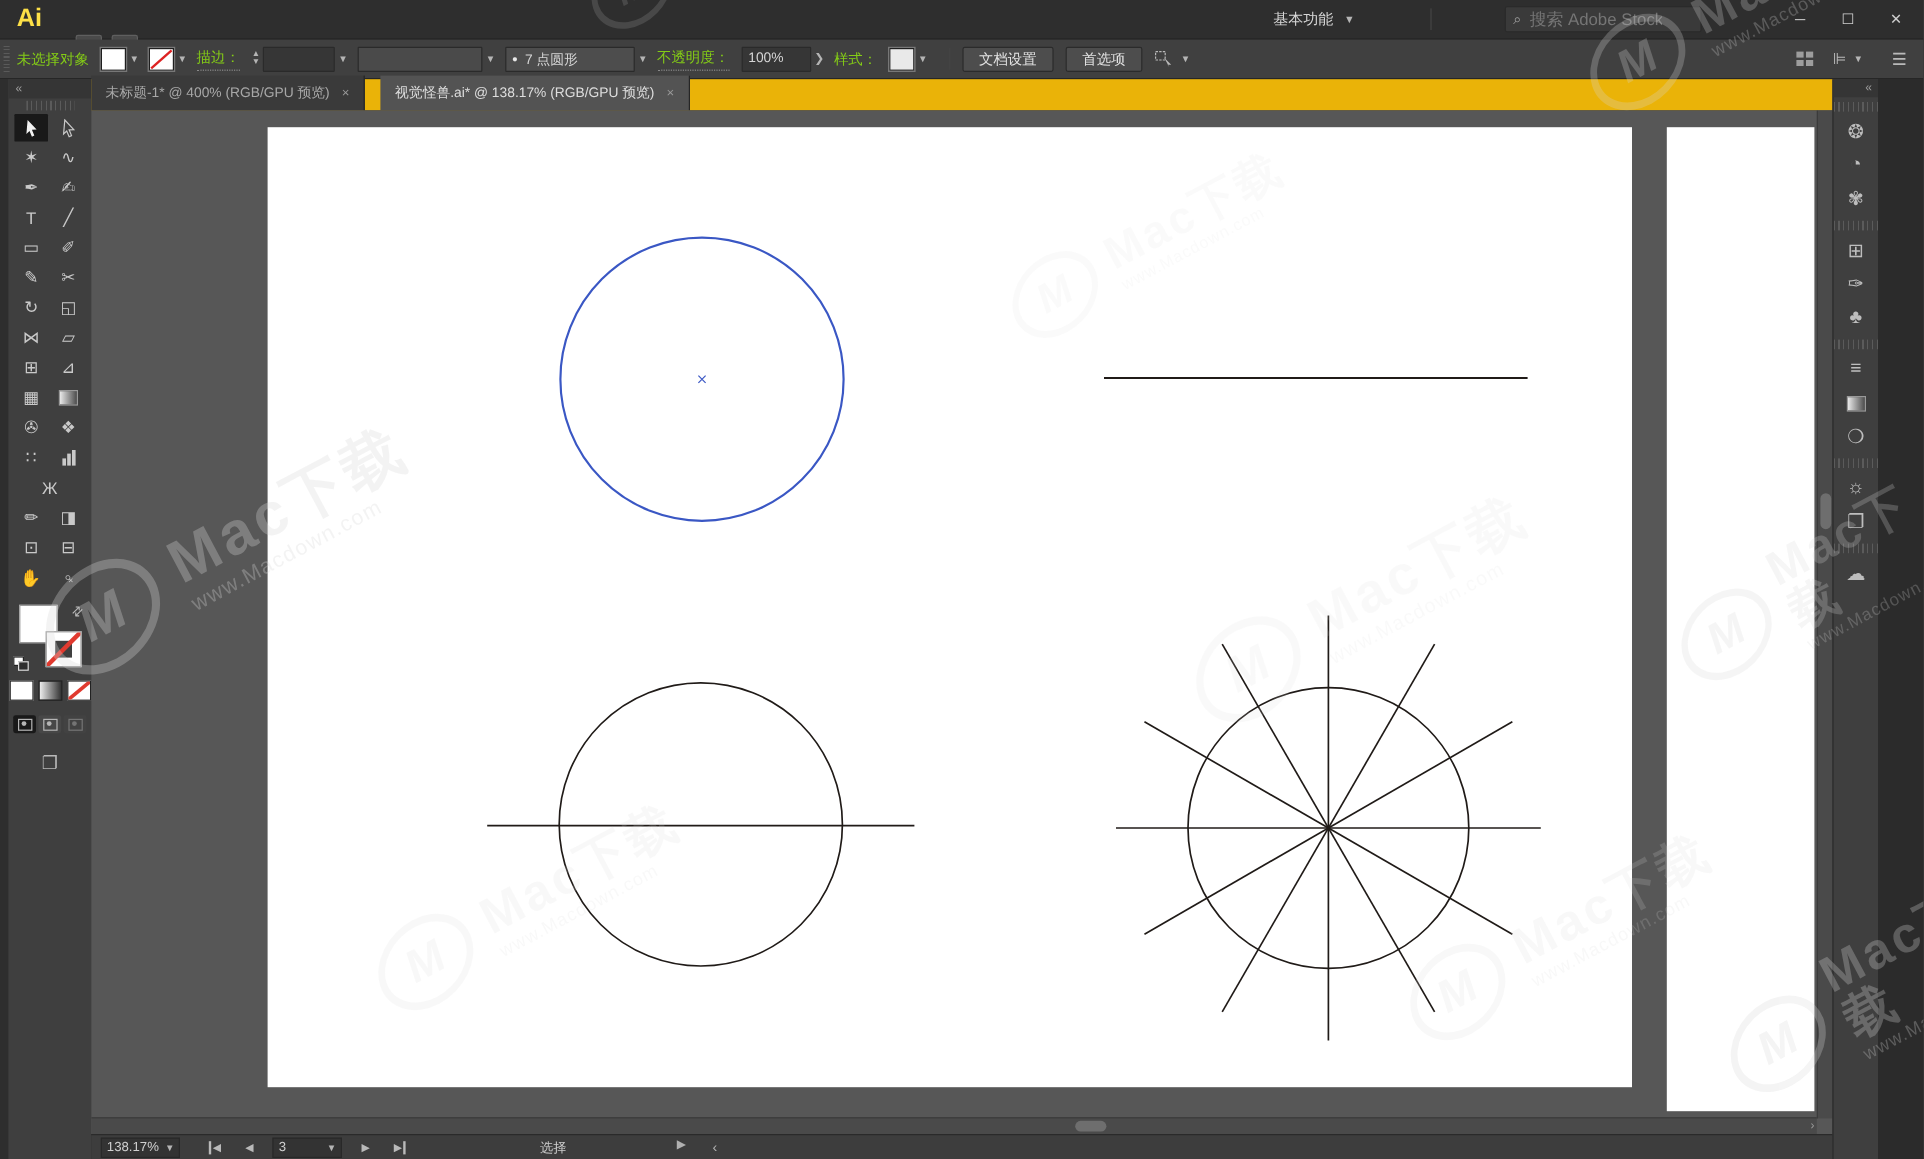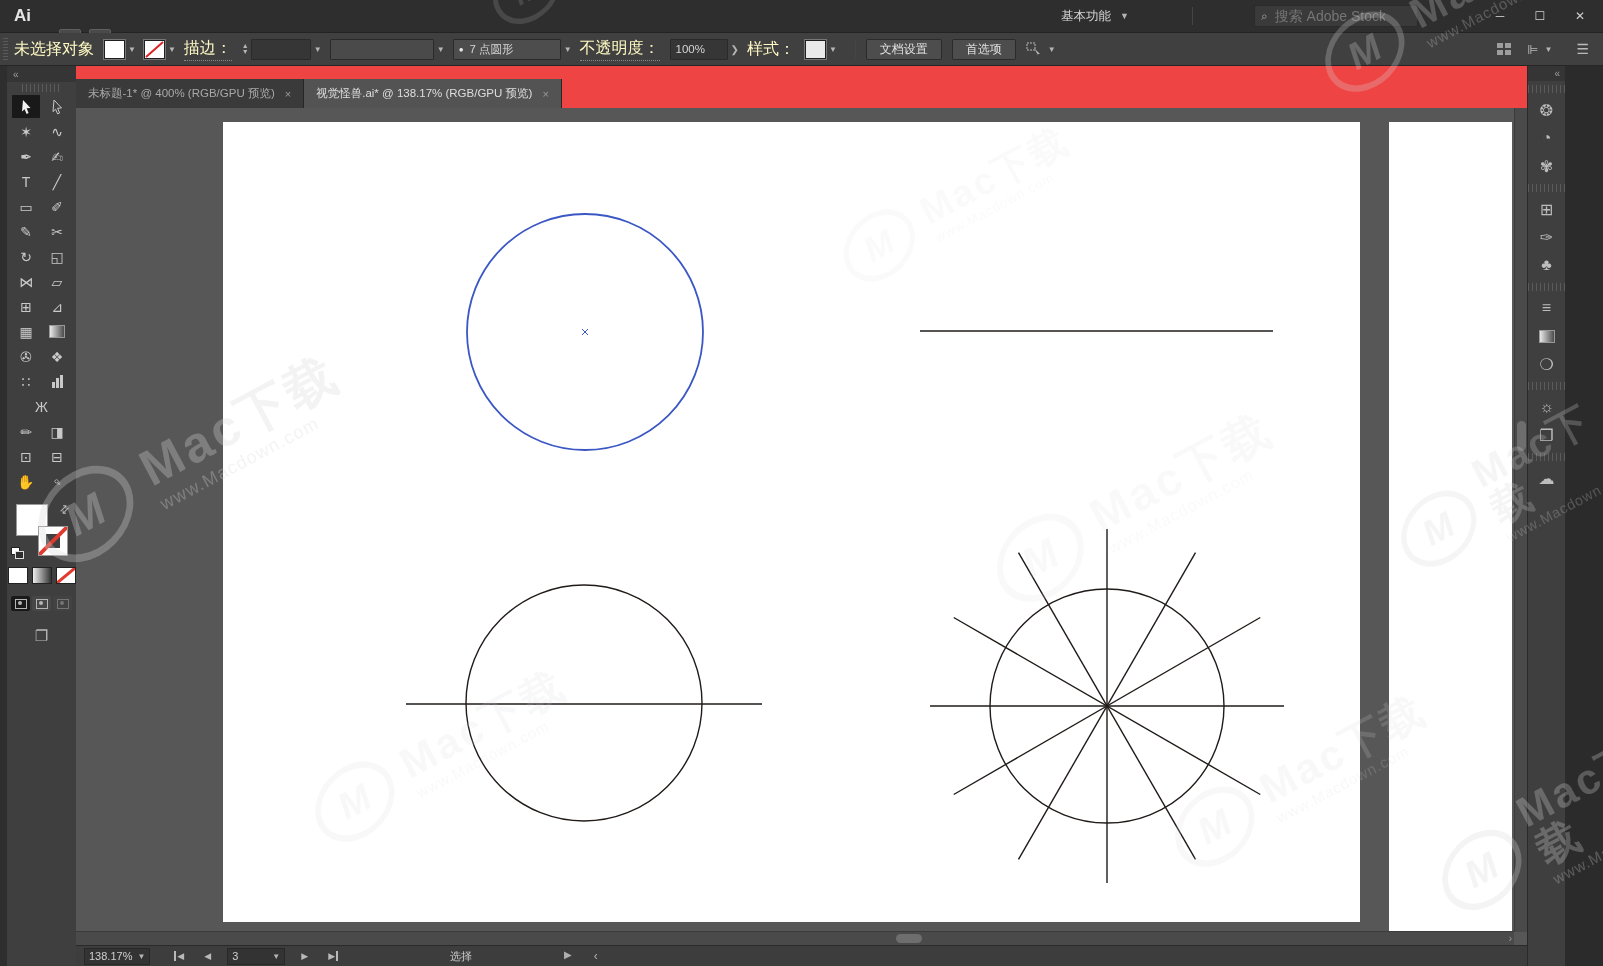--- a/index.html
+++ b/index.html
@@ -2,21 +2,21 @@
 <html><head>
 <meta charset="utf-8">
 <style>
   html,body{margin:0;padding:0;background:#1e1e1e;}
   .app{position:relative;width:1603px;height:966px;overflow:hidden;background:#2e2e2e;
        font-family:"Liberation Sans","DejaVu Sans",sans-serif;color:#d0d0d0;font-size:12px;
        -webkit-user-select:none;user-select:none;}
   
   .menubar{position:absolute;left:0;top:0;width:100%;height:33px;background:#2e2e2e;
            display:flex;align-items:center;border-bottom:1px solid #232323;box-sizing:border-box;}
-  .ai-logo{color:#e5e5e5;font-weight:bold;font-size:17px;margin:0 14px 0 14px;letter-spacing:0;}
+  .ai-logo{color:#fde047;font-weight:bold;font-size:21px;margin:0 14px 0 14px;letter-spacing:0;}
   .menus{display:flex;align-items:center;gap:2px;}
   .menu-item{padding:0 13px;line-height:32px;color:#d6d6d6;font-size:12.5px;cursor:default;}
   .mb-badges{display:flex;align-items:flex-end;gap:8px;margin-left:14px;margin-top:46px;}
   .badge{width:20px;height:18px;background:#4a4a4a;border:1px solid #5f5f5f;color:#e8e8e8;
          font-size:10px;display:flex;align-items:center;justify-content:center;border-radius:2px;}
   .arrange-ic{width:17px;height:13px;border:1px solid #bdbdbd;display:flex;}
   .arrange-ic i{display:block;background:#bdbdbd;}
   .arrange-ic .a1{width:7px;height:7px;margin:1px;}
   .arrange-ic .a2{width:4px;height:11px;margin:1px 1px 1px 0;}
   .chev{color:#b5b5b5;font-size:9px;margin-left:2px;}
@@ -29,21 +29,21 @@
   .searchbox input{background:transparent;border:0;outline:0;color:#9a9a9a;font-size:14px;width:110px;
                    font-family:"Liberation Sans",sans-serif;}
   .search-ic{color:#9f9f9f;font-size:12px;}
   .winctl{display:flex;align-items:center;}
   .winbtn{width:34px;height:26px;display:flex;align-items:center;justify-content:center;color:#cfcfcf;
           font-size:12px;margin-right:6px;}
   
   .controlbar{position:absolute;left:0;top:33px;width:100%;height:33px;background:#404040;
               border-bottom:1px solid #262626;display:flex;align-items:center;box-sizing:border-box;}
   .grip-v{width:5px;height:22px;margin:0 6px 0 3px;background:repeating-linear-gradient(#5a5a5a 0 1px,transparent 1px 3px);}
-  .cb-label{color:#fef9c3;font-size:16px;margin-right:10px;white-space:nowrap;text-align:right;}
+  .cb-label{color:#84cc16;font-size:12px;margin-right:10px;white-space:nowrap;text-align:right;}
   .cb-label.dotted{border-bottom:1px dotted #8a8a8a;padding-bottom:1px;}
   .swatch{width:19px;height:17px;background:#fff;border:1px solid #1f1f1f;outline:1px solid #777;position:relative;}
   .swatch svg{position:absolute;inset:0;}
   .dd{color:#b5b5b5;font-size:8px;margin:0 8px 0 3px;}
   .stepper{display:flex;flex-direction:column;color:#b5b5b5;font-size:7px;line-height:6px;margin-right:2px;}
   .field{height:19px;background:#363636;border:1px solid #2a2a2a;border-radius:1px;display:flex;
          align-items:center;padding:0 5px;color:#d5d5d5;font-size:11.5px;}
   .field.dis{background:#4a4a4a;color:#8a8a8a;}
   .cb-btn{height:21px;background:#4d4d4d;border:1px solid #2b2b2b;border-radius:2px;color:#e2e2e2;
           padding:0 13px;display:flex;align-items:center;font-size:12px;margin-right:10px;}
@@ -79,21 +79,21 @@
   .trio .tbtn{width:18px;height:15px;border:1px solid #222;position:relative;background:#fff;}
   .trio .tbtn.grad{background:linear-gradient(90deg,#eee,#333);}
   .modes{display:flex;justify-content:center;gap:2px;margin-top:12px;}
   .modes .mbtn{width:19px;height:15px;border-radius:2px;background:#474747;display:flex;align-items:center;justify-content:center;}
   .modes .mbtn.on{background:#191919;}
   .mglyph{width:10px;height:8px;border:1px solid #b5b5b5;position:relative;}
   .mglyph:after{content:"";position:absolute;left:2px;top:1px;width:4px;height:4px;border-radius:50%;background:#b5b5b5;}
   .screenmode{margin:16px auto 0;width:24px;text-align:center;color:#b9b9b9;font-size:15px;}
   
   .docarea{position:absolute;left:76px;top:66px;right:75px;bottom:0;display:flex;flex-direction:column;}
-  .tabbar{height:42px;background:#ef4444;display:flex;align-items:flex-end;}
+  .tabbar{height:26px;background:#eab308;display:flex;align-items:flex-end;gap:13px;}
   .tab{height:29px;display:flex;align-items:center;gap:10px;padding:0 12px;font-size:11.5px;
        background:#3a3a3a;color:#a8a8a8;border-right:1px solid #262626;white-space:nowrap;}
   .tab.active{background:#535353;color:#dedede;}
   .tab .close{font-size:11px;color:#9a9a9a;}
   .canvas{position:relative;flex:1;background:#575757;overflow:hidden;}
   .canvas svg{position:absolute;inset:0;}
   .hscroll{position:absolute;left:0;right:14px;bottom:0;height:13px;background:#4a4a4a;border-top:1px solid #3b3b3b;}
   .hthumb{position:absolute;left:57%;top:2px;width:26px;height:9px;border-radius:5px;background:#6e6e6e;}
   .hs-arrow{position:absolute;right:2px;top:0;color:#9a9a9a;font-size:10px;line-height:13px;}
   .vscroll{position:absolute;right:0;top:0;bottom:13px;width:13px;background:#4a4a4a;border-left:1px solid #3b3b3b;}

